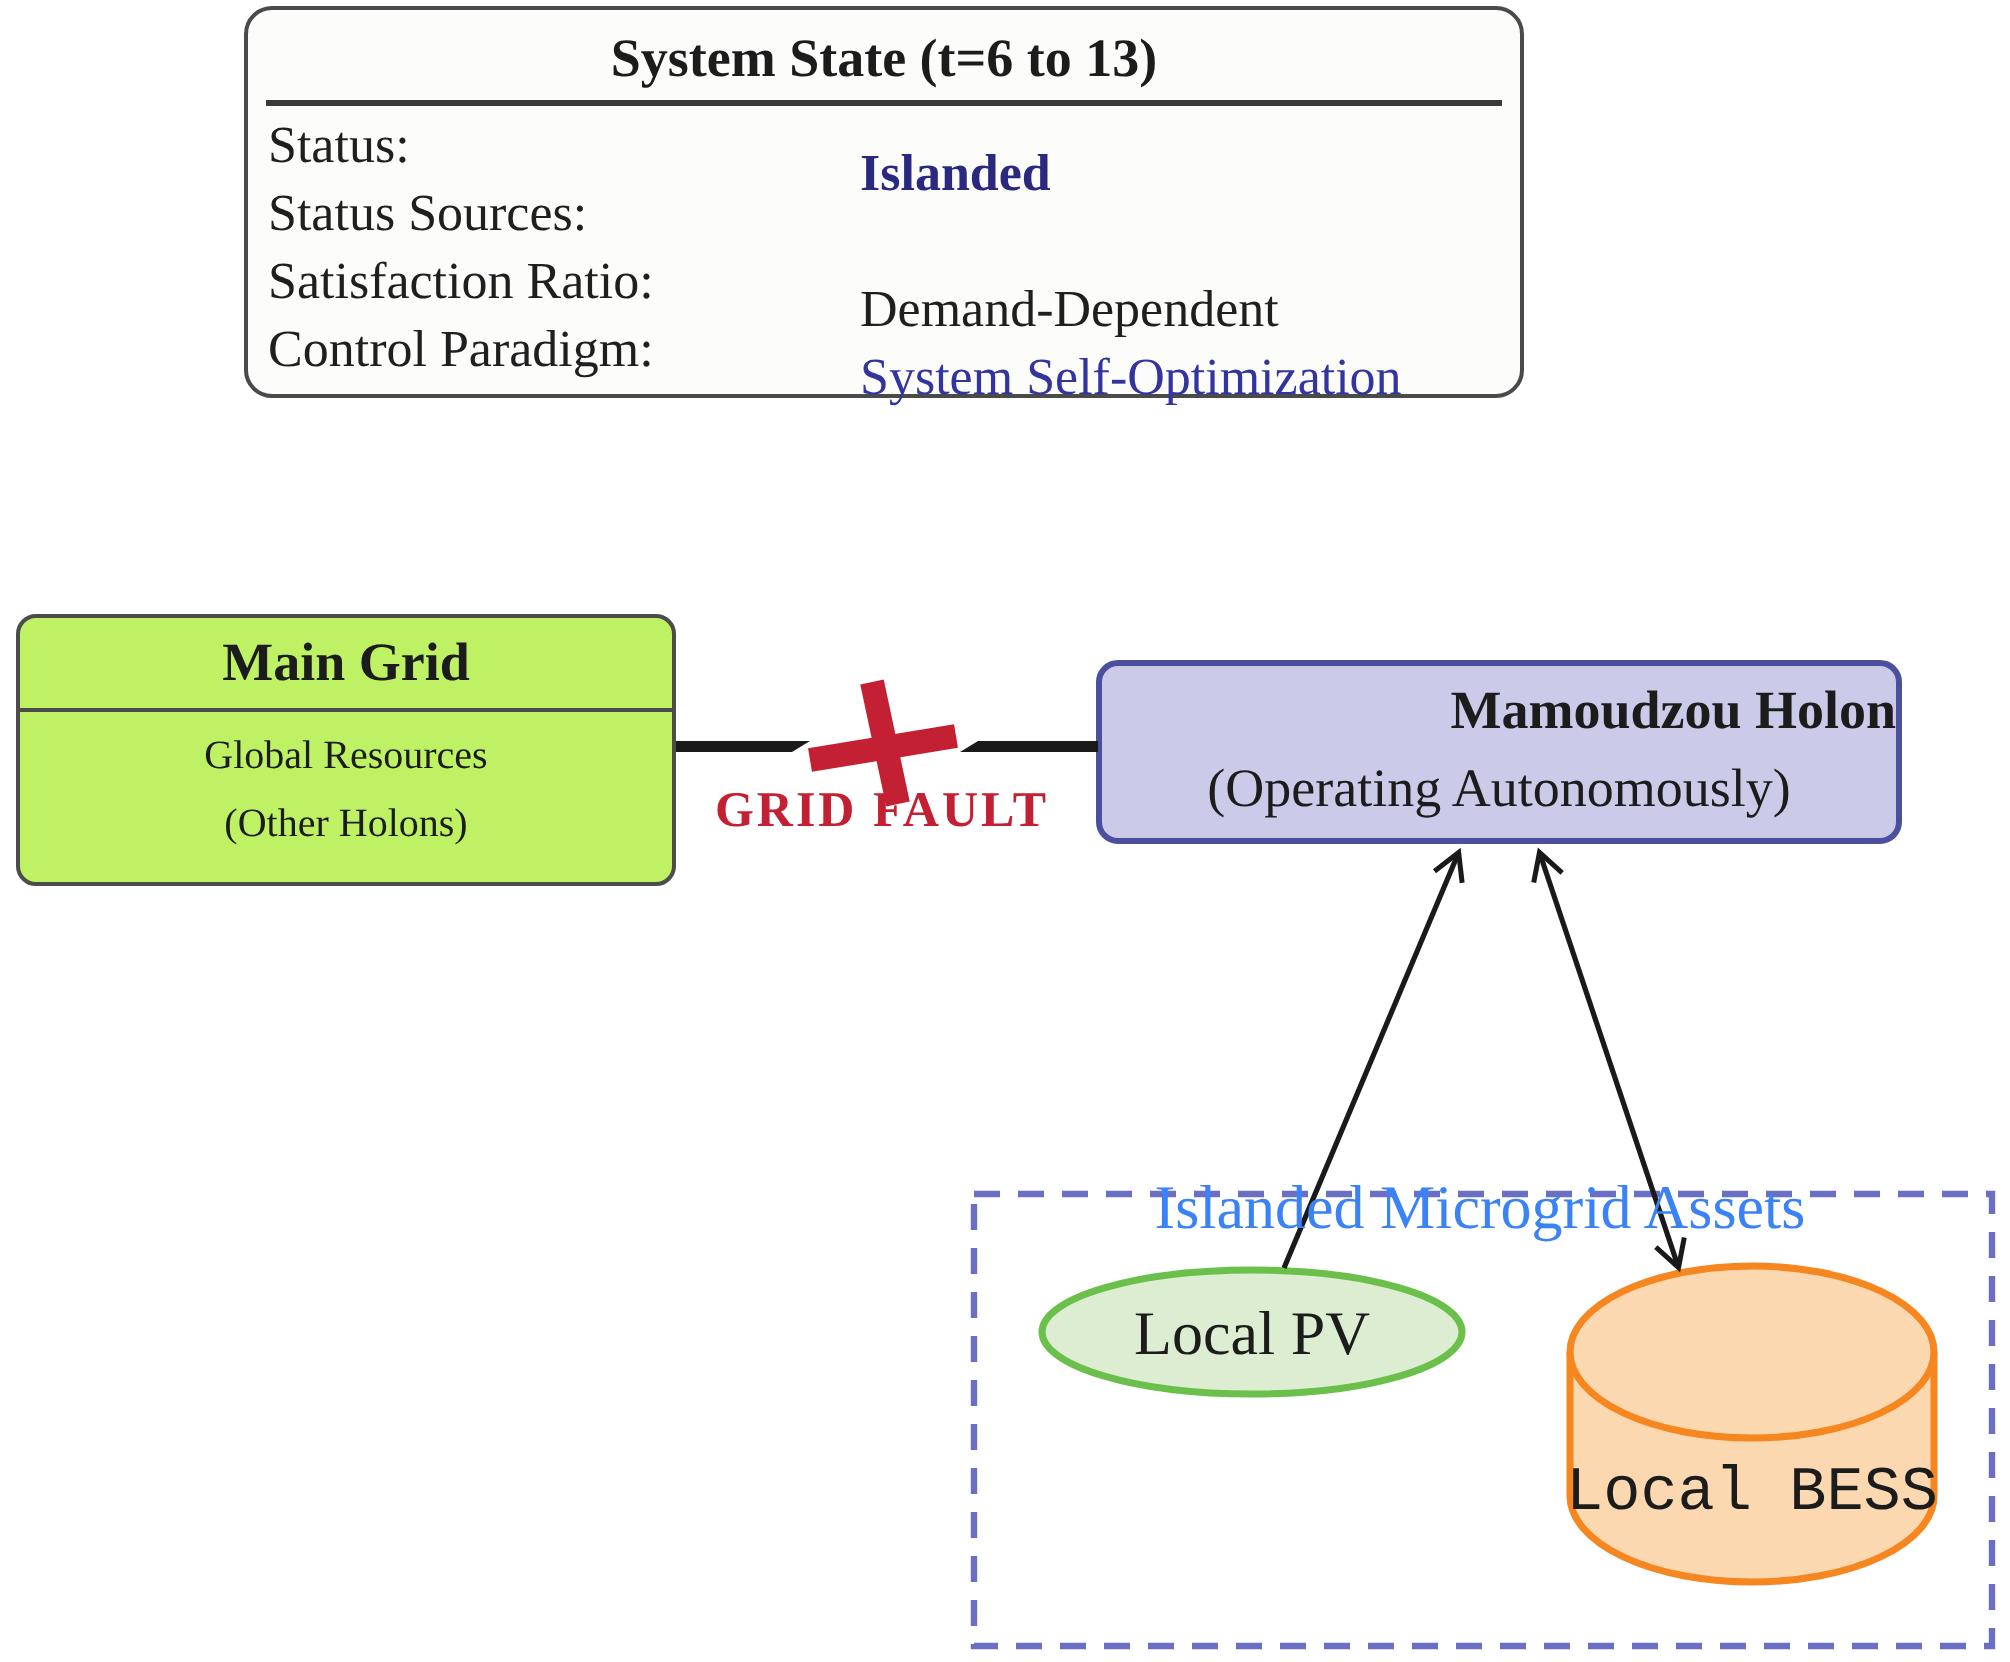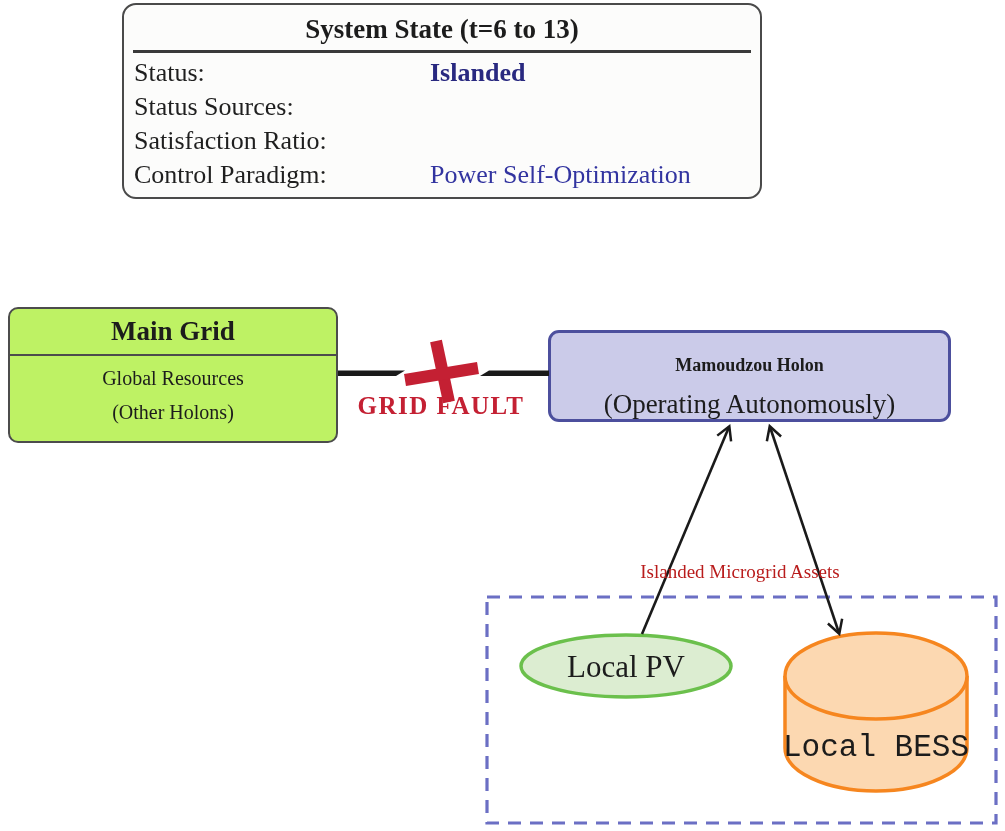--- a/index.html
+++ b/index.html
@@ -16,51 +16,51 @@
     border:2px solid #4a4a4a; border-radius:14px;
   }
   .panel-title {
     text-align:center; font-weight:bold; font-size:27px; line-height:30px;
     padding-top:9px; color:#1c1c1c;
   }
   .panel-rule { border-top:3px solid #3a3a3a; margin:6px 9px 0 9px; }
   .panel-rows { padding:3px 0 0 10px; }
   .srow { position:relative; height:34px; line-height:34px; font-size:26px; }
   .srow .lbl { color:#1f1f1f; }
-  .srow .val { position:absolute; left:296px; top:0; white-space:nowrap;text-align:right; }
+  .srow .val { position:absolute; left:296px; top:14px; white-space:nowrap;text-align:right; }
   .val-status  { color:#292980; font-weight:bold; }
   .val-sources { color:#1b9e50; }
   .val-ratio   { color:#1f1f1f; }
   .val-control { color:#3234a0; }
 
   
   .node { position:absolute; box-sizing:border-box; text-align:center; }
   .main-grid {
     left:8px; top:307px; width:330px; height:136px;
     background:#bef264; border:2.5px solid #4c4c4c; border-radius:10px;
   }
   .main-grid .node-title { font-size:27px; font-weight:bold; line-height:45px; }
   .node-divider { border-top:2px solid #4c4c4c; }
   .main-grid .node-body { font-size:20px; line-height:34px; padding-top:5px; }
 
   .holon {
     left:548px; top:330px; width:403px; height:92px;
     background:#cbcbe9; border:3.5px solid #4c4f9d; border-radius:11px;
   }
-  .holon .node-title { font-size:18px; font-weight:bold; line-height:40px; padding-top:12px; }
+  .holon .node-title { font-size:27px; font-weight:bold; line-height:40px; padding-top:2px;text-align:right; }
   .holon .node-sub { font-size:27px; line-height:38px; }
 
   
   svg.overlay { position:absolute; left:0; top:0; }
 
   
   .float-label { position:absolute; transform:translate(-50%,-50%); white-space:nowrap; }
   .pv-label     { left:626px; top:667px; font-size:31px; color:#1c1c1c; }
   .bess-label   { left:876px; top:747px; font-size:31px; color:#1c1c1c;font-family:Liberation Mono, monospace; }
-  .assets-label { left:740px; top:572px; font-size:19px; color:#b91c1c; }
+  .assets-label { left:740px; top:604px; font-size:31px; color:#3b82f6; }
   .fault-label  { left:441px; top:406px; font-size:25px; font-weight:bold;
                   color:#c42033; letter-spacing:1.5px;text-align:center; }
 </style>
 </head>
 <body>
 
 <div id="canvas">
 
   <div class="panel">
     <div class="panel-title">System State (t=6 to 13)</div>
@@ -68,24 +68,25 @@
     <div class="panel-rows">
       <div class="srow">
         <span class="lbl">Status:</span>
         <span class="val val-status">Islanded</span>
       </div>
       <div class="srow">
         <span class="lbl">Status Sources:</span>
       </div>
       <div class="srow">
         <span class="lbl">Satisfaction Ratio:</span>
+        <span class="val val-ratio">Demand-Dependent</span>
       </div>
       <div class="srow">
         <span class="lbl">Control Paradigm:</span>
-        <span class="val val-control">Power Self-Optimization</span>
+        <span class="val val-control">System Self-Optimization</span>
       </div>
     </div>
   </div>
 
   <div class="node main-grid">
     <div class="node-title">Main Grid</div>
     <div class="node-divider"></div>
     <div class="node-body">
       <div>Global Resources</div>
       <div>(Other Holons)</div>

